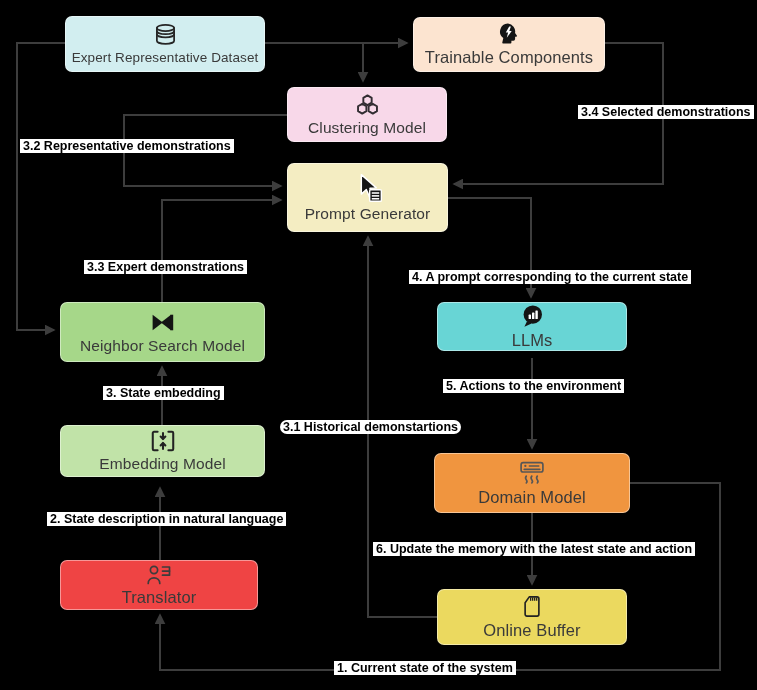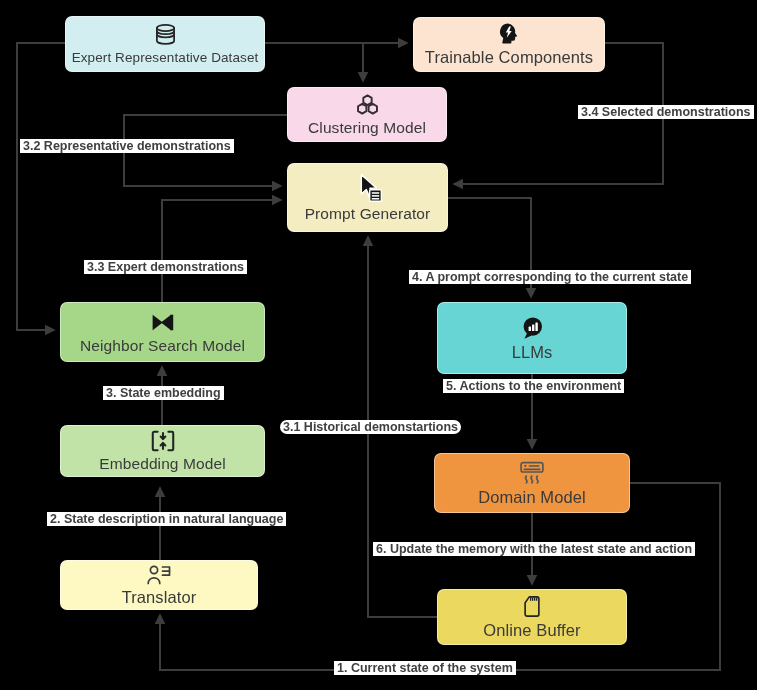--- a/index.html
+++ b/index.html
@@ -43,21 +43,21 @@
     font-size: 15.5px;
     letter-spacing: 0.1px;
     white-space: nowrap;
     line-height: 1.15;
   }
   .fs-l .node-label { font-size: 16.5px; }
   .fs-s .node-label { font-size: 13.5px; }
   .edge-label {
     position: absolute;
     background: #ffffff;
-    color: #404040;
+    color: #000000;
     font-size: 12.5px;
     font-weight: bold;
     line-height: 14px;
     padding: 0 3px;
     white-space: nowrap;
   }
 </style>
 </head>
 <body>
 
@@ -153,21 +153,21 @@
         <g fill="#141414">
           <path d="M3.5 4.5 L13.2 12 L3.5 19.5 Z"></path>
           <path d="M21.2 4.5 L11.5 12 L21.2 19.5 Z"></path>
           <rect x="20.6" y="4.5" width="2.7" height="15"></rect>
         </g>
       </svg>
     </span>
     <span class="node-label">Neighbor Search Model</span>
   </div>
 
-  <div class="node fs-l" style="left: 437px; top: 302px; width: 190px; height: 72px; background-color: rgb(104, 213, 213);">
+  <div class="node fs-l" style="left: 437px; top: 302px; width: 190px; height: 49px; background-color: rgb(104, 213, 213);">
     <span class="icon">
       <svg width="26" height="26" viewBox="0 0 26 26">
         <circle cx="13.8" cy="11.6" r="9.2" fill="#141414"></circle>
         <path d="M8 18.2 L5.4 23.8 L12.6 20.6 Z" fill="#141414"></path>
         <rect x="9.6" y="11.6" width="2.4" height="4.4" rx="0.6" fill="#ffffff"></rect>
         <rect x="13" y="9.6" width="2.4" height="6.4" rx="0.6" fill="#ffffff"></rect>
         <rect x="16.4" y="7.4" width="2.4" height="8.6" rx="0.6" fill="#ffffff"></rect>
       </svg>
     </span>
     <span class="node-label">LLMs</span>
@@ -182,21 +182,21 @@
           <path d="M13 3.6 V8.8"></path>
             <path d="M10.8 6.8 L13 9.2 L15.2 6.8"></path>
           <path d="M13 18.4 V13.2"></path>
             <path d="M10.8 15.2 L13 12.8 L15.2 15.2"></path>
         </g>
       </svg>
     </span>
     <span class="node-label">Embedding Model</span>
   </div>
 
-  <div class="node fs-l" style="left: 60px; top: 560px; width: 198px; height: 50px; background-color: #fef9c3;">
+  <div class="node fs-l" style="left: 60px; top: 560px; width: 198px; height: 50px; background-color: #ef4444;">
     <span class="icon">
       <svg width="28" height="23" viewBox="0 0 28 23">
         <g stroke="#3c3c3c" stroke-width="1.7" fill="none" stroke-linecap="round" stroke-linejoin="round">
           <circle cx="9" cy="7" r="3.6"></circle>
           <path d="M3.2 20.5 c0 -3.5 2.6 -5.7 5.8 -5.7 s5.8 2.2 5.8 5.7"></path>
           <path d="M17.5 4 h7 v8.2 h-7"></path>
           <path d="M17.5 8.1 h7"></path>
         </g>
       </svg>
     </span>

